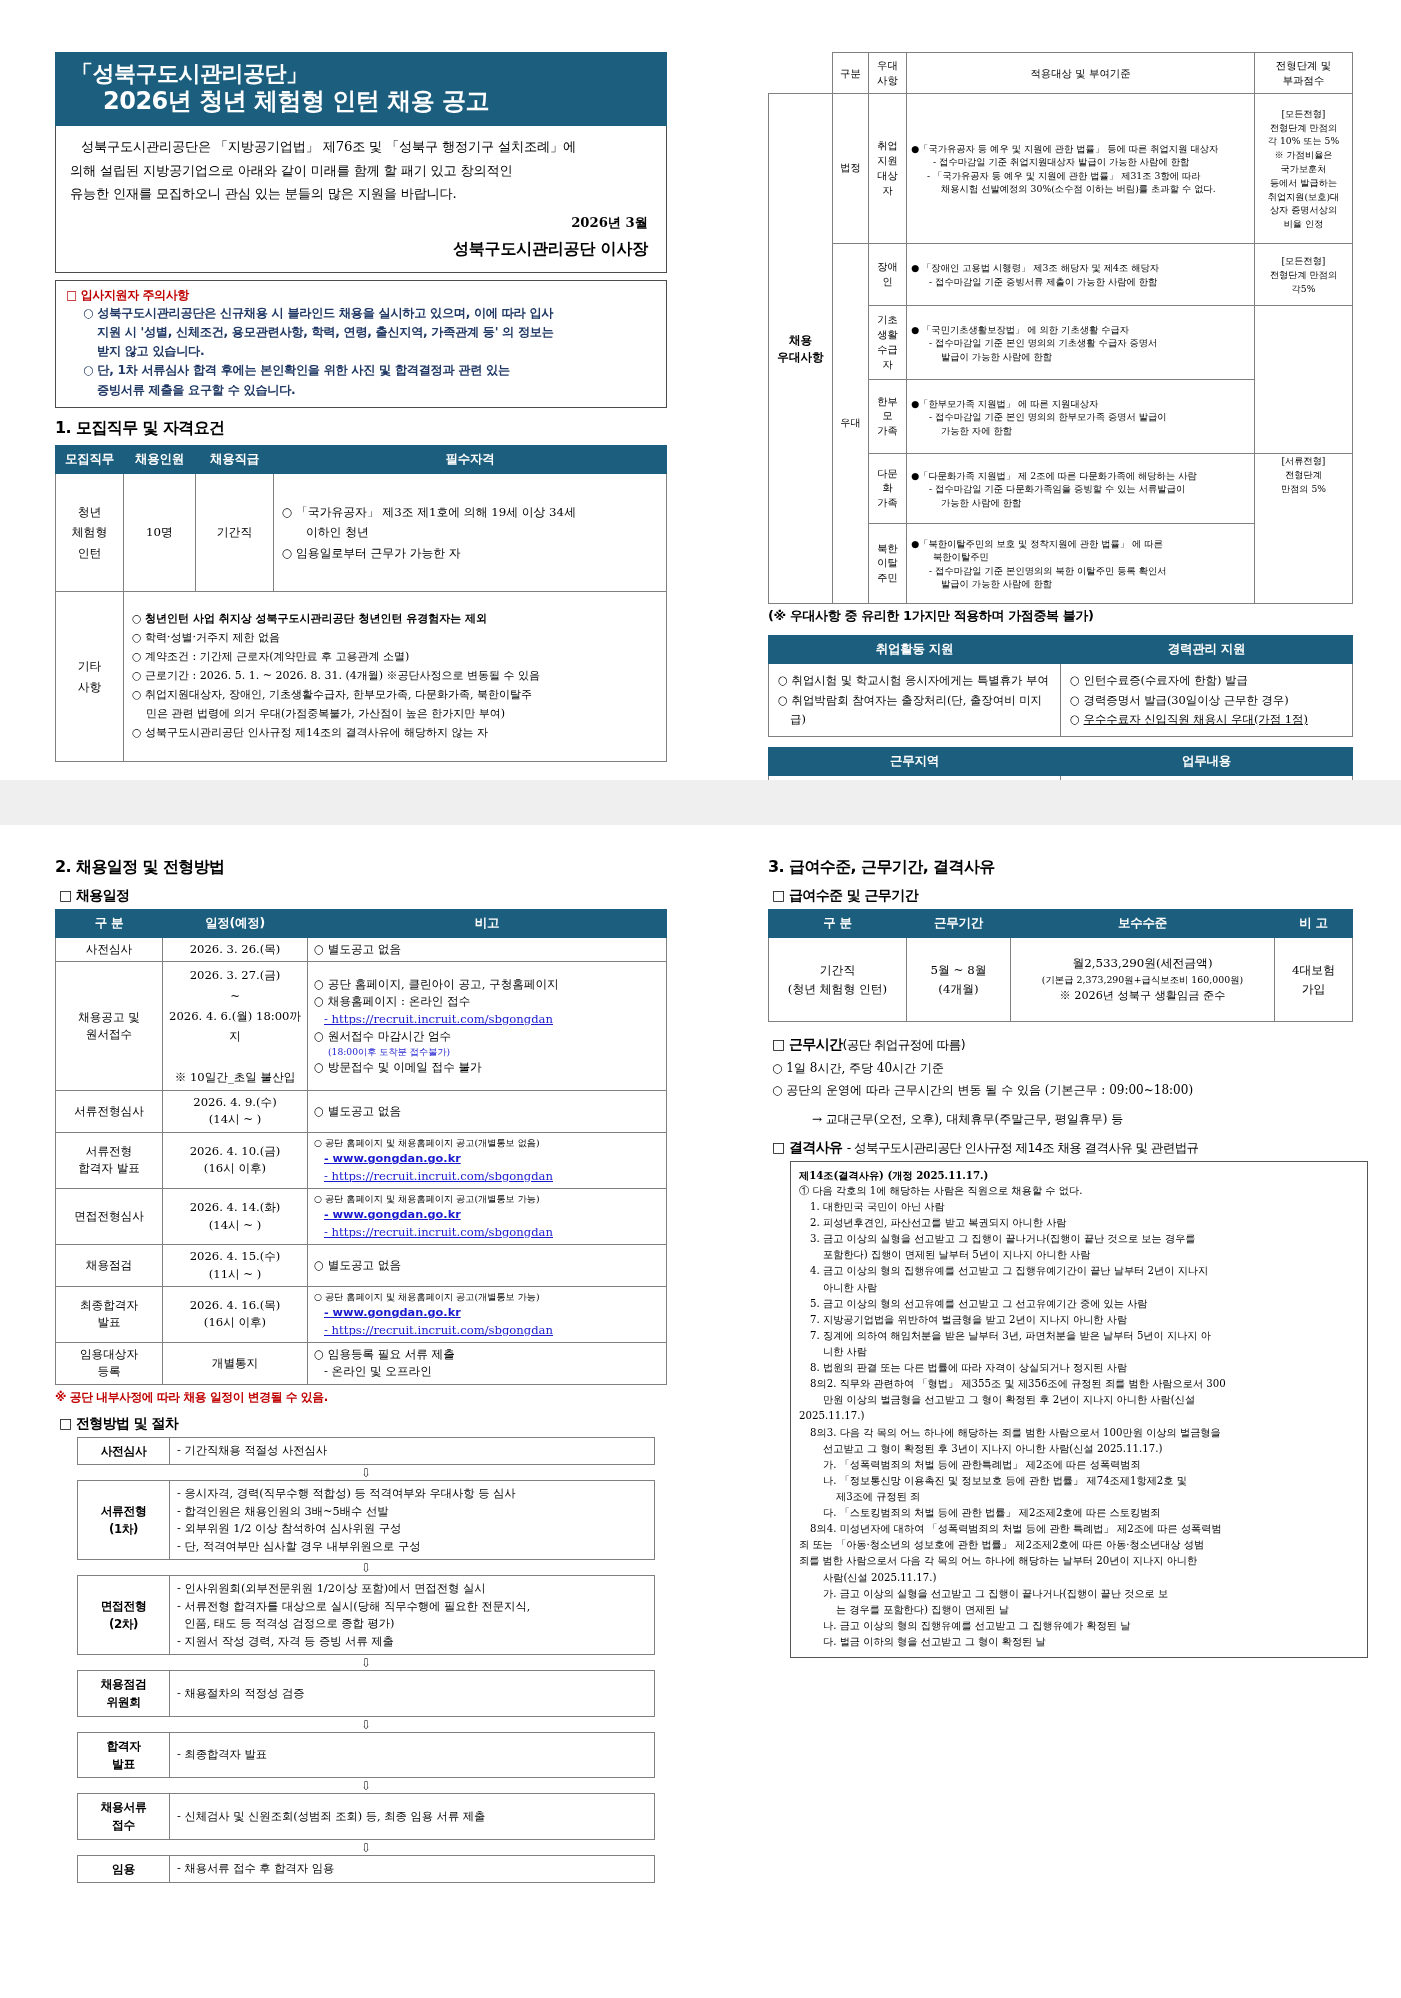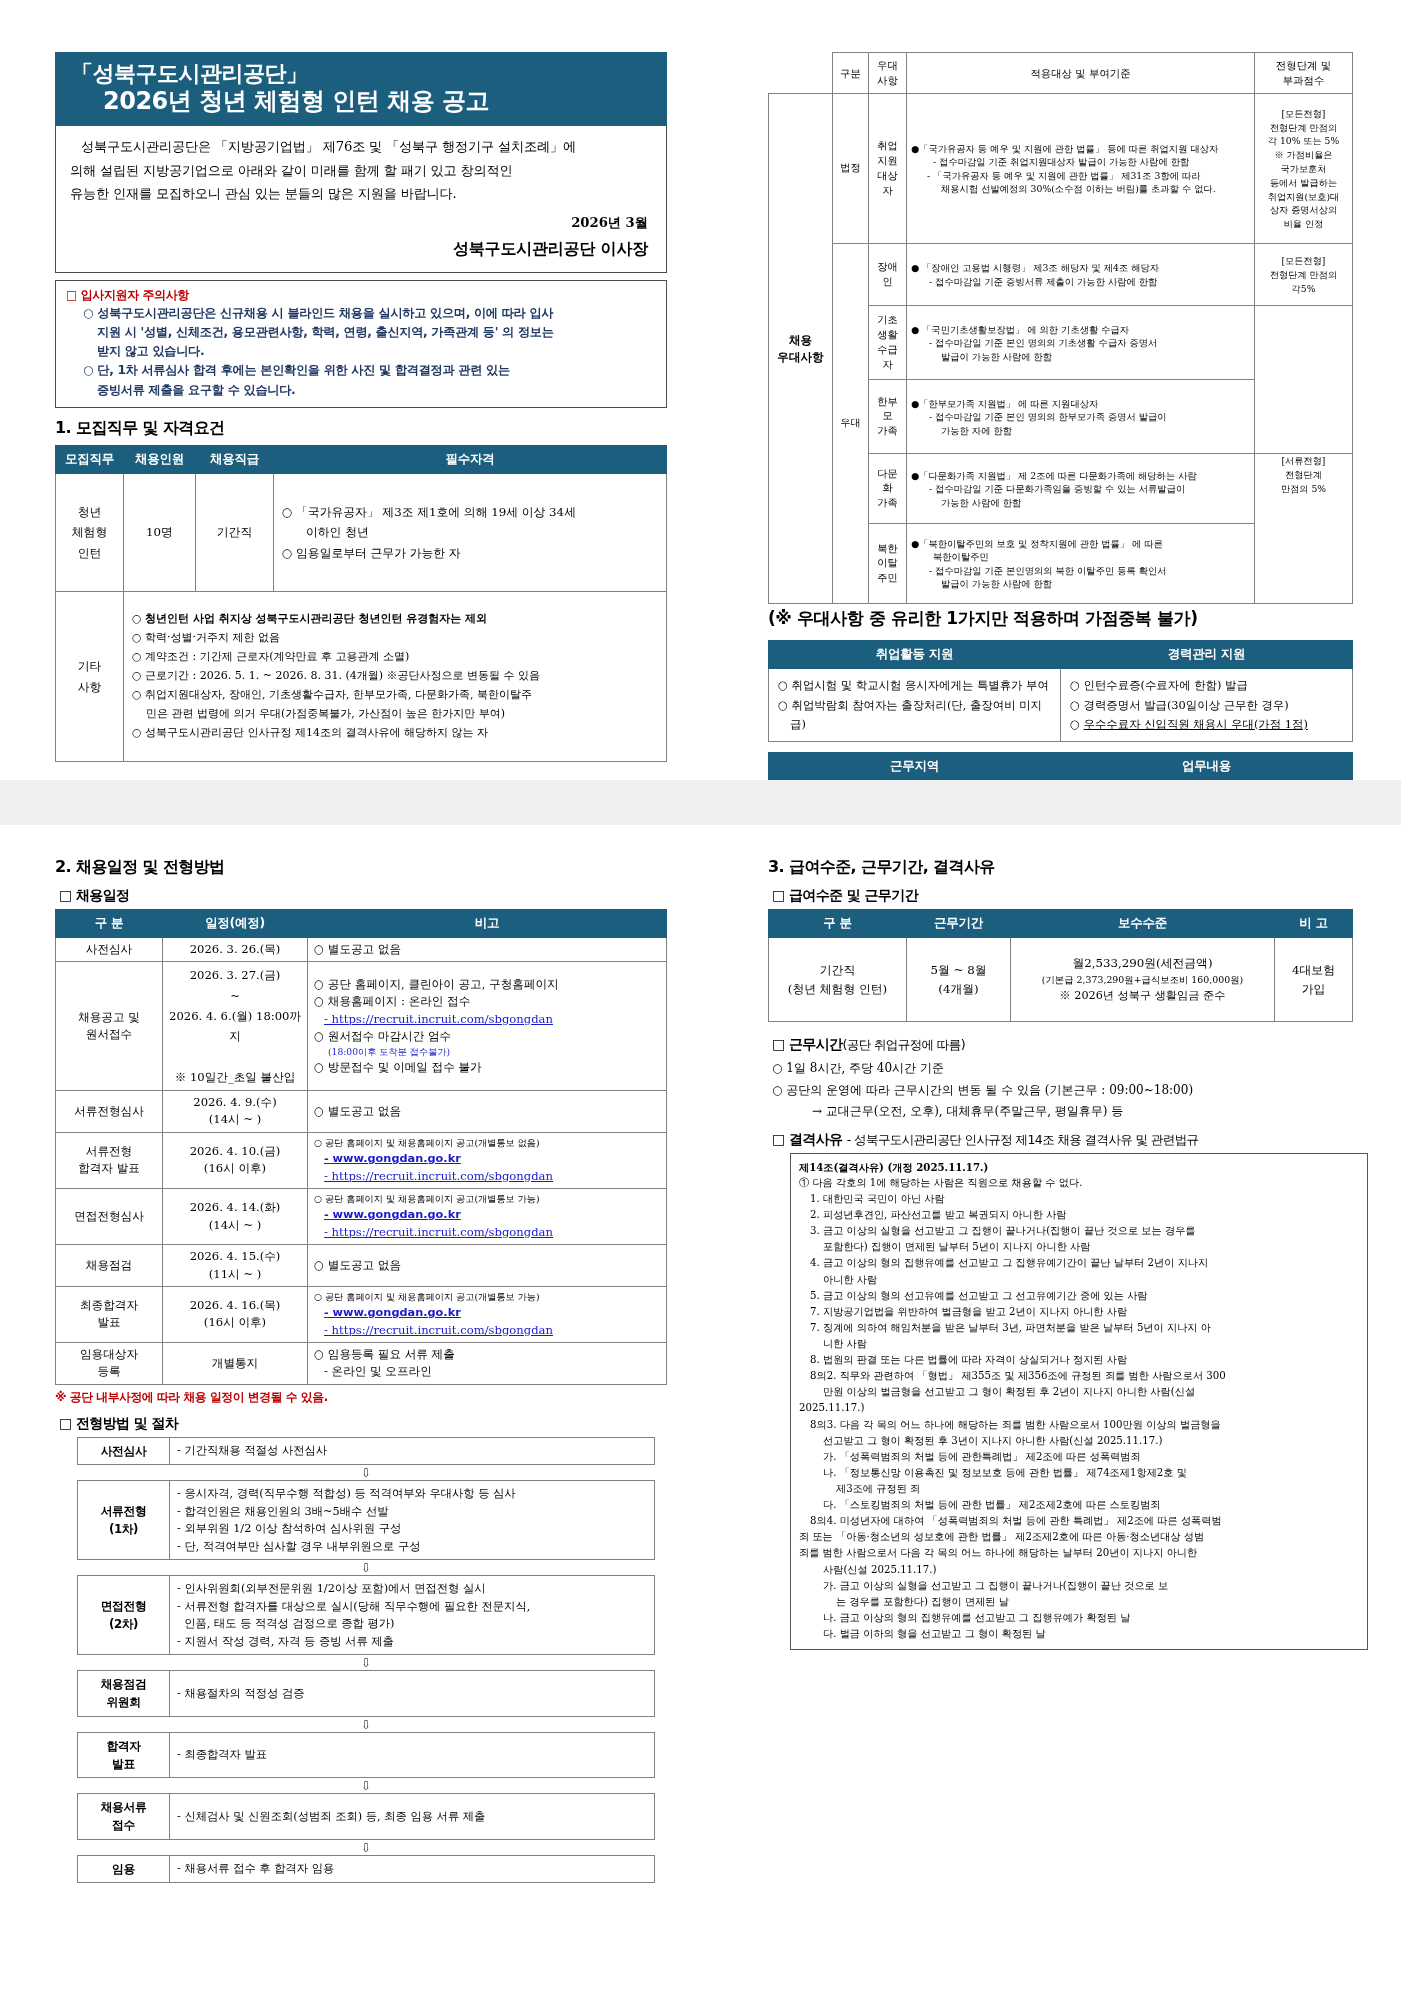--- a/index.html
+++ b/index.html
@@ -68,21 +68,21 @@
 
   .qual { font-size:11.8px; line-height:1.72; }
   .etc  { font-size:11px; line-height:1.72; }
   .etc .b1 { text-indent:-12px; padding-left:12px; }
 
   
   .preft td { font-size:9.3px; line-height:1.46; padding:3px 4px; }
   .preft .hd { font-size:10.4px; text-align:center; padding:5px 2px; }
   .preft .vlabel { text-align:center; font-size:10.2px; line-height:1.45; }
   .preft .note { text-align:center; font-size:9.2px; line-height:1.5; }
-  .prefnote { font-size:17px; font-weight:bold; margin-top:3px;
+  .prefnote { font-size:13px; font-weight:bold; margin-top:3px;
      font-family:"DejaVu Sans","Liberation Sans",sans-serif; letter-spacing:-0.4px; }
 
   .twobox { margin-top:10px; }
   .twobox td { padding:7px 9px; font-size:11.4px; line-height:1.68; }
   .twobox .bl { text-indent:-12px; padding-left:12px; }
   .u { text-decoration:underline; }
 
   
   .sch td { font-size:11.6px; line-height:1.5; padding:3px 6px; }
   .sch .c1 { text-align:center; width:107px; }
@@ -99,21 +99,21 @@
   .flowwrap { margin-left:22px; width:578px; }
   .flowwrap table { width:100%; }
   .flowwrap td { padding:4px 7px; font-size:11.3px; line-height:1.55; }
   .flowwrap .fl { text-align:center; width:92px; font-weight:bold;
      font-family:"DejaVu Sans","Liberation Sans",sans-serif; font-size:11.8px; letter-spacing:-0.4px;}
   .arrow { text-align:center; font-size:12px; line-height:1; padding:2px 0 1px 0; color:#333; }
 
   .payt td { padding:5px 6px; font-size:11.8px; line-height:1.55; text-align:center; }
   .bullet-l { font-size:12px; line-height:1.8; margin-left:4px; }
   .bullet-l .b0 { text-indent:-15px; padding-left:15px; }
-  .bullet-l .b2 { padding-left:40px; }
+  .bullet-l .b2 { padding-left:40px;margin-top:8px; }
 
   .lawbox { border:1px solid #555; margin-left:22px; width:578px; padding:5px 8px 7px 8px; }
   .lawbox div { font-size:10.2px; line-height:1.58; }
   .lawbox .h { font-weight:bold; }
   .lawbox .i1 { text-indent:-11px; padding-left:11px; }
   .lawbox .i2 { text-indent:-13px; padding-left:24px; }
   .lawbox .i3 { text-indent:-13px; padding-left:37px; }
   .lawbox .i4 { padding-left:37px; }
   .lawbox .i5 { padding-left:24px; }
 </style>

